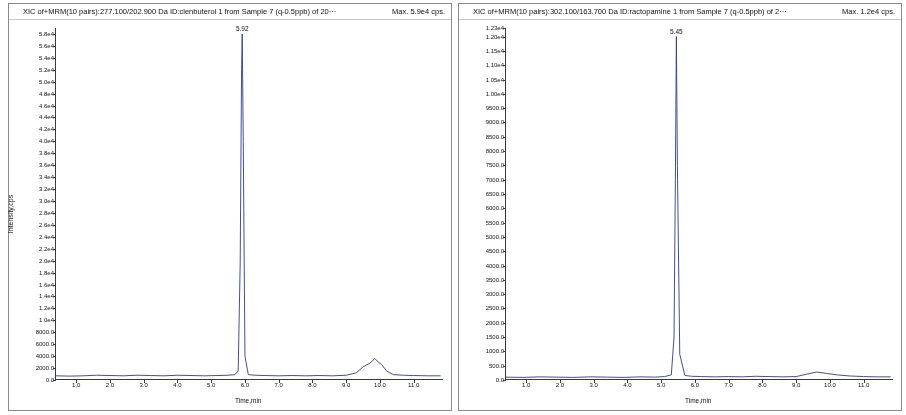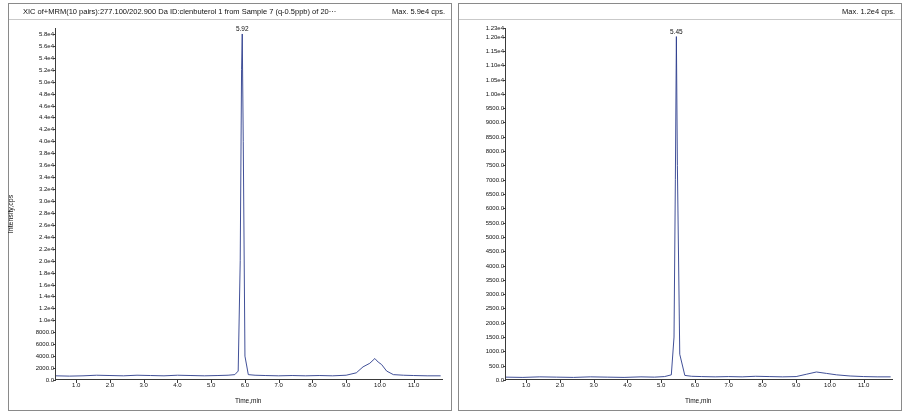--- a/index.html
+++ b/index.html
@@ -118,20 +118,21 @@
         <div class="xtickmark" style="left: 323.896px; top: 352px;"></div>
         <div class="xtick" style="left: 357.635px;">11.0</div>
         <div class="xtickmark" style="left: 357.635px; top: 352px;"></div>
         <div class="peaklabel" style="left: 186.24px; top: -3.0339px;">5.92</div>
       </div>
     <div class="xlab" style="left:226px;top:393px;">Time,min</div>
   </div>
 
   <div class="panel right">
     <div class="hdr">
+      <div class="t">XIC of+MRM(10 pairs):302.100/163.700 Da ID:ractopamine 1 from Sample 7 (q-0.5ppb) of 2···</div>
       <div class="m">Max. 1.2e4 cps.</div>
     </div>
     <div class="frame" id="frameR" style="left:46px;top:24px;width:388px;height:352px;">
       <svg id="svgR" width="388" height="352" viewBox="0 0 388 352" preserveAspectRatio="none">
           <path d="M0.00 349.14 L16.87 349.42 L33.74 348.85 L50.61 349.14 L67.48 349.42 L84.35 348.85 L101.22 349.14 L118.09 349.42 L134.96 348.85 L148.45 349.14 L158.57 348.57 L165.32 346.85 L168.02 309.07 L169.37 151.67 L170.38 8.59 L171.39 137.37 L173.76 326.24 L178.82 347.42 L185.57 348.28 L195.69 348.57 L209.18 348.85 L222.68 348.57 L236.17 348.85 L249.67 348.28 L263.17 348.57 L276.66 348.85 L290.16 348.57 L300.28 346.28 L310.40 343.99 L320.52 345.42 L330.64 346.85 L344.14 347.99 L357.63 348.57 L371.13 348.85 L384.63 348.85" fill="none" stroke="#2b3c8c" stroke-width="0.9"></path>
         </svg>
     <div class="ytick" style="top: 0px;">1.23e4</div>
         <div class="ytickmark" style="top: 0px;"></div>
         <div class="ytick" style="top: 8.58537px;">1.20e4</div>
         <div class="ytickmark" style="top: 8.58537px;"></div>

